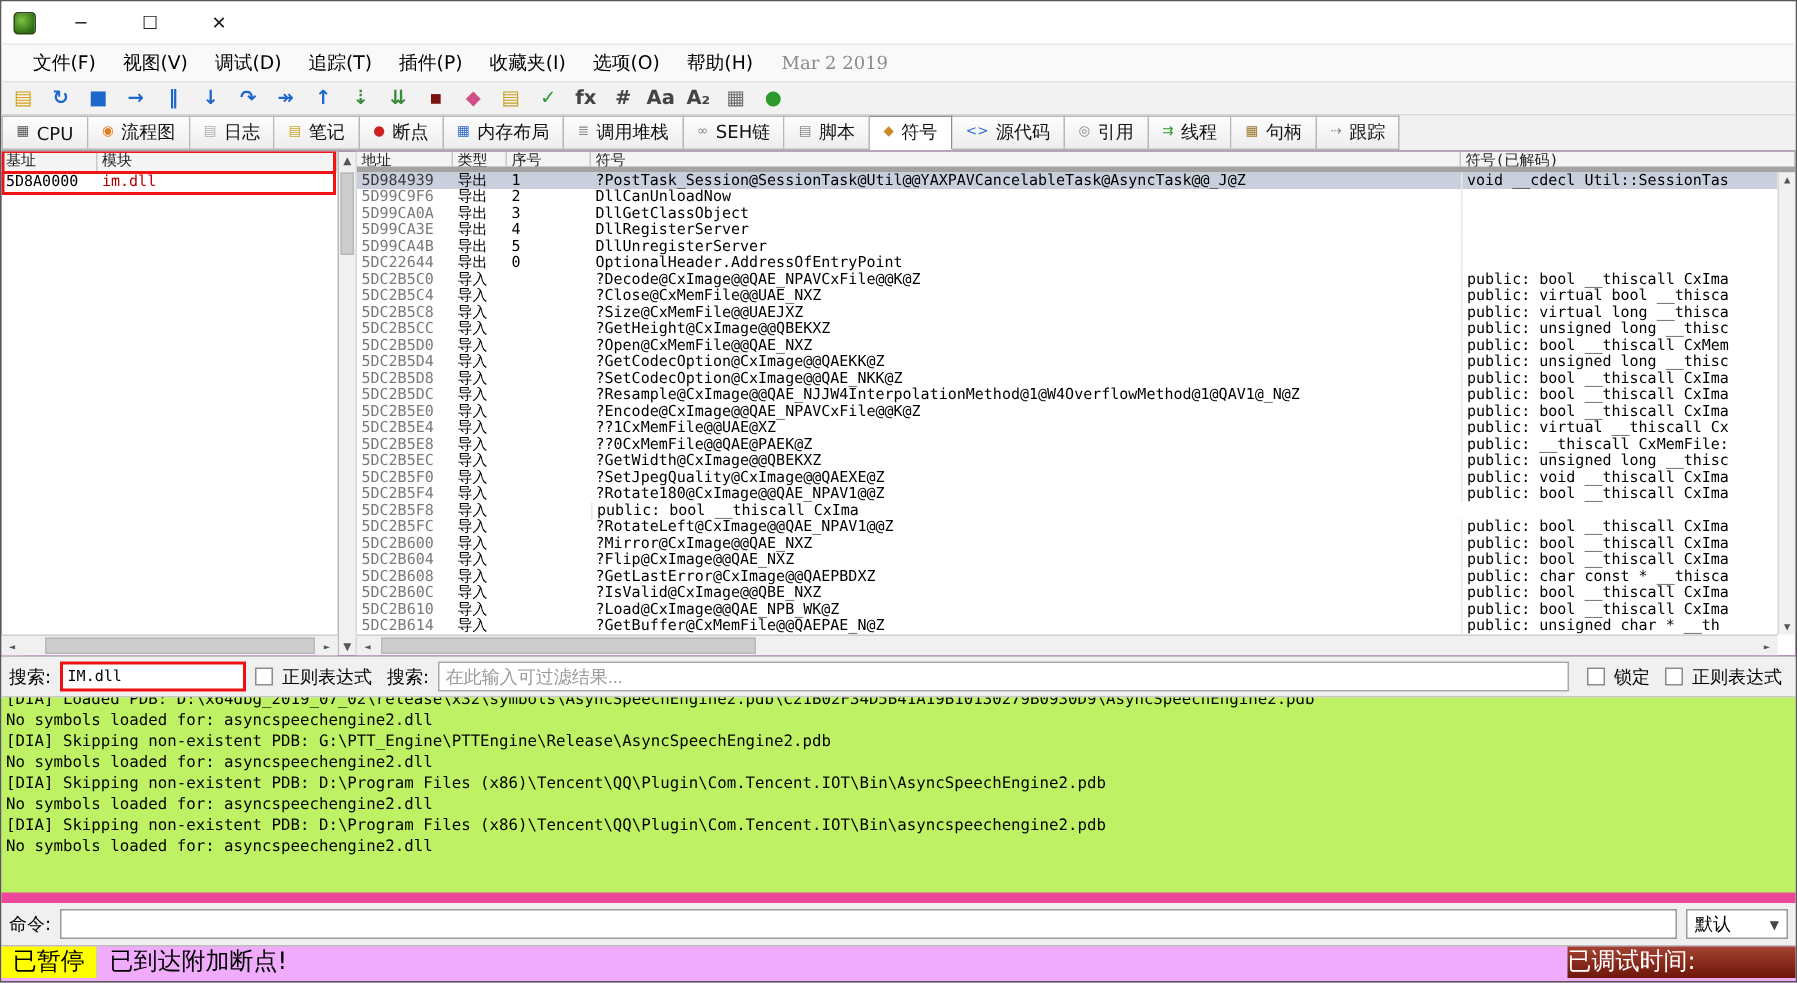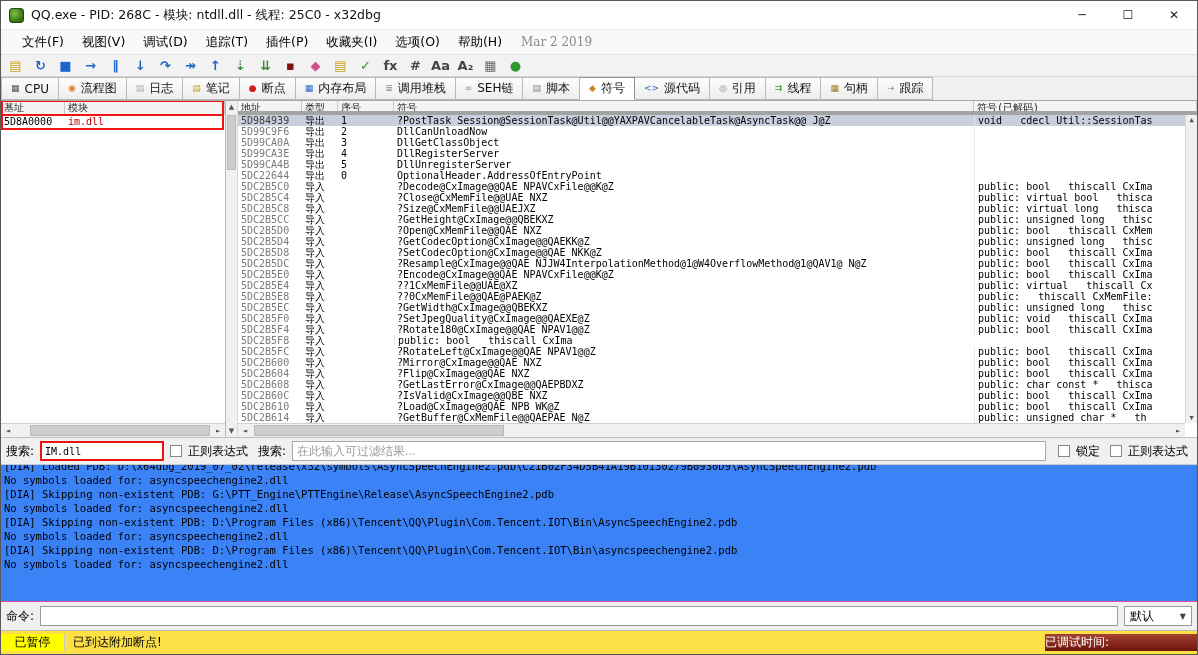--- a/index.html
+++ b/index.html
@@ -56,42 +56,41 @@
 .mod-hthumb{position:absolute;left:15px;top:1px;height:11px;width:180px;background:#cdcdcd;border:1px solid #b8b8b8}
 
 .searchrow{flex:0 0 27px;background:#f0f0f0;display:flex;align-items:center;font-size:12px;padding:0 5px;gap:6px;border-bottom:1px solid #c8c8c8}
 .search-label{white-space:pre}
 .module-search{width:124px;height:20px;border:2px solid #ee1111;background:#fff;font-family:"DejaVu Sans Mono","Liberation Mono",monospace;font-size:10px;padding:0 3px;outline:none}
 .checkbox{width:12px;height:12px;border:1px solid #8a8a8a;background:#fff;display:inline-block;flex:0 0 12px}
 .cb-label{white-space:pre;margin-right:4px}
 .filter-search{flex:1;height:20px;border:1px solid #a8a8a8;background:#fff;font-size:12px;padding:0 4px;outline:none;margin-right:6px}
 .filter-search::placeholder{color:#9a9a9a}
 
-.logarea{flex:0 0 137px;background:#3b82f6;overflow:hidden;border-bottom:1px solid #ec4899}
+.logarea{flex:0 0 137px;background:#bef264;overflow:hidden;border-bottom:7px solid #ec4899}
 .log-lines{margin-top:-6px;font-family:"DejaVu Sans Mono","Liberation Mono",monospace;font-size:10.5px;line-height:14px;padding-left:3px;color:#000}
 .log-line{white-space:pre;overflow:hidden}
 
 .cmdrow{flex:0 0 28px;background:#f0f0f0;display:flex;align-items:center;padding:0 5px;gap:6px;font-size:12px}
 .cmd-input{flex:1;height:20px;border:1px solid #999;background:#fff;padding:0 4px;outline:none;font-size:12px}
 .cmd-combo{flex:0 0 68px;height:20px;border:1px solid #999;background:#fff;display:flex;align-items:center;justify-content:space-between;padding:0 5px;font-size:12px}
 .combo-arrow{font-size:8px;color:#444}
 
-.statusbar{flex:0 0 24px;background:#fde047;border-top:1px solid #bdbdbd;display:flex;align-items:center;font-size:12px}
+.statusbar{flex:0 0 24px;background:#f0abfc;border-top:1px solid #bdbdbd;display:flex;align-items:flex-start;font-size:16px}
 .status-paused{flex:0 0 64px;background:#ffff00;display:flex;align-items:center;justify-content:center;border-right:1px solid #c8c8c8;color:#000;white-space:pre}
 .status-msg{display:flex;align-items:center;padding-left:8px;flex:1;white-space:pre}
 .status-time{flex:0 0 152px;background:linear-gradient(#a34232,#6f150a);color:#fff;display:flex;align-items:center;white-space:pre}
 </style>
 </head>
 <body>
 
 <div class="window">
 
   <div class="titlebar">
     <span class="appicon"></span>
-    <span class="title-text">QQ.exe - PID: 268C - 模块: ntdll.dll - 线程: 25C0 - x32dbg</span>
     <span class="wincontrols">
       <span class="winbtn">─</span>
       <span class="winbtn">☐</span>
       <span class="winbtn">✕</span>
     </span>
   </div>
 
   <div class="menubar">
     <span id="menu-items"><span class="menu-item">文件(F)</span><span class="menu-item">视图(V)</span><span class="menu-item">调试(D)</span><span class="menu-item">追踪(T)</span><span class="menu-item">插件(P)</span><span class="menu-item">收藏夹(I)</span><span class="menu-item">选项(O)</span><span class="menu-item">帮助(H)</span></span>
     <span class="builddate">Mar 2 2019</span>

